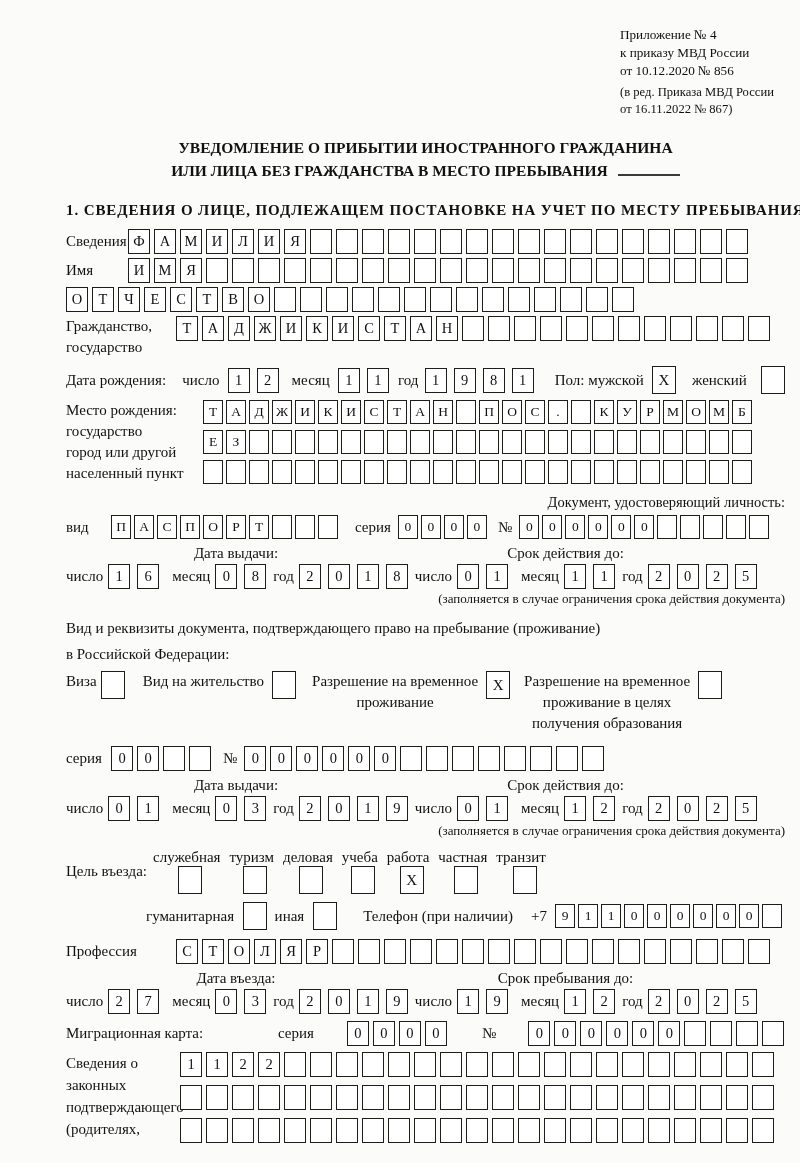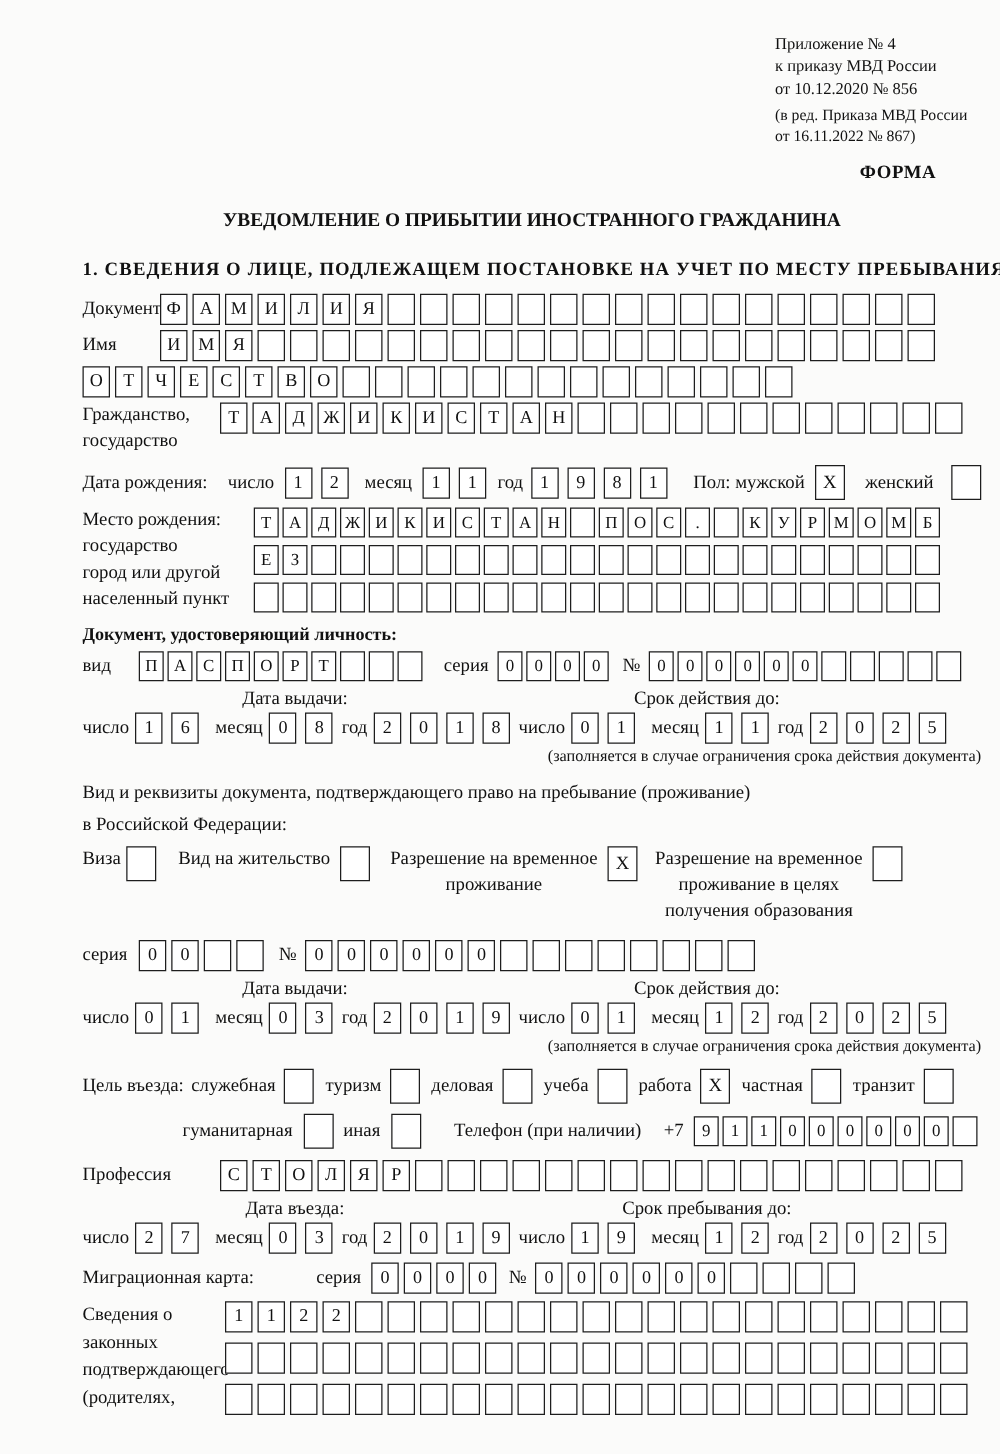--- a/index.html
+++ b/index.html
@@ -36,72 +36,74 @@
     width:22px;height:25px;margin-right:4px;
     border:1.6px solid #1d1d1d;background:#fff;
     display:flex;align-items:center;justify-content:center;
     font-size:14.5px;line-height:1;
   }
   .cells.sm .cell{width:20px;height:24px;margin-right:3px;font-size:13.5px;}
   .cells.dt .cell{margin-right:7px;}
   .cells.cb .cell{width:24px;height:28px;margin-right:0;font-size:15px;}
   .stack .cells{margin-bottom:6px;}
 
-  .docheading{margin-top:4px;text-align:left;font-weight:bold;font-size:14.5px;}
+  .docheading{margin-top:4px;text-align:right;font-weight:normal;font-size:14.5px;}
 
   .dhead{display:flex;margin-top:6px;margin-bottom:1px;}
   .dhead .l{width:340px;text-align:center;}
   .dhead .r{flex:1;text-align:center;padding-right:60px;}
   .daterow{display:flex;align-items:center;margin:2px 0;}
   .daterow .grp{display:flex;align-items:center;}
   .daterow .grp .lbl{margin-right:5px;}
   .daterow .grp.right{margin-left:auto;padding-right:28px;}
 
   .note{margin-top:1px;margin-bottom:6px;text-align:right;font-size:13px;}
 
   .intro{margin-top:8px;line-height:26px;font-size:15px;}
 
   .visa-row{display:flex;align-items:flex-start;margin-top:4px;}
   .opt{display:flex;align-items:flex-start;}
   .opt .olabel{text-align:center;line-height:21px;}
   .opt .cells{margin-left:8px;}
   .gap18{width:18px;} .gap16{width:16px;} .gap14{width:14px;}
 
   .purpose-row{display:flex;align-items:center;margin-top:10px;}
-  .purpose-row .pair{display:flex;align-items:center;}
+  .purpose-row .pair{display:flex;align-items:center;flex-direction:column;}
   .purpose-row .pair .cells{margin-left:7px;}
   .purpose-row .pair{margin-right:9px;}
 
   .phone-row{display:flex;align-items:center;margin-top:8px;padding-left:80px;}
 </style>
 </head>
 <body>
 
 <div class="page">
 
   <div class="appendix">
     <div>Приложение № 4</div>
     <div>к приказу МВД России</div>
     <div>от 10.12.2020 № 856</div>
     <div class="appendix-sub">
       <div>(в ред. Приказа МВД России</div>
       <div>от 16.11.2022 № 867)</div>
     </div>
   </div>
 
-  <div class="forma">ФОРМА</div>
 
   <div class="title">
     <div>УВЕДОМЛЕНИЕ О ПРИБЫТИИ ИНОСТРАННОГО ГРАЖДАНИНА</div>
+    <div>
+      <span>ИЛИ ЛИЦА БЕЗ ГРАЖДАНСТВА В МЕСТО ПРЕБЫВАНИЯ</span><span class="uline"></span>
+    </div>
   </div>
 
   <div class="sec">1. СВЕДЕНИЯ О ЛИЦЕ, ПОДЛЕЖАЩЕМ ПОСТАНОВКЕ НА УЧЕТ ПО МЕСТУ ПРЕБЫВАНИЯ</div>
 
   <div class="row" style="margin-top:10px;">
-    <span class="lbl w62">Документ</span>
+    <span class="lbl w62">Сведения</span>
     <div class="cells">
         <span class="cell">Ф</span>
         <span class="cell">А</span>
         <span class="cell">М</span>
         <span class="cell">И</span>
         <span class="cell">Л</span>
         <span class="cell">И</span>
         <span class="cell">Я</span>
         <span class="cell"></span>
         <span class="cell"></span>
@@ -673,21 +675,21 @@
       <span class="lbl">год</span>
       <div class="cells dt">
           <span class="cell">2</span>
           <span class="cell">0</span>
           <span class="cell">2</span>
           <span class="cell">5</span>
         </div>
     </div>
   </div>
 
-  <div class="row" style="margin-top:7px;">
+  <div class="row" style="margin-top:7px;gap:25px;">
     <span class="lbl w165">Миграционная карта:</span>
     <span class="lbl" style="margin-left:22px;margin-right:8px;">серия</span>
     <div class="cells">
         <span class="cell">0</span>
         <span class="cell">0</span>
         <span class="cell">0</span>
         <span class="cell">0</span>
       </div>
     <span class="lbl" style="margin-left:6px;margin-right:7px;">№</span>
     <div class="cells">

